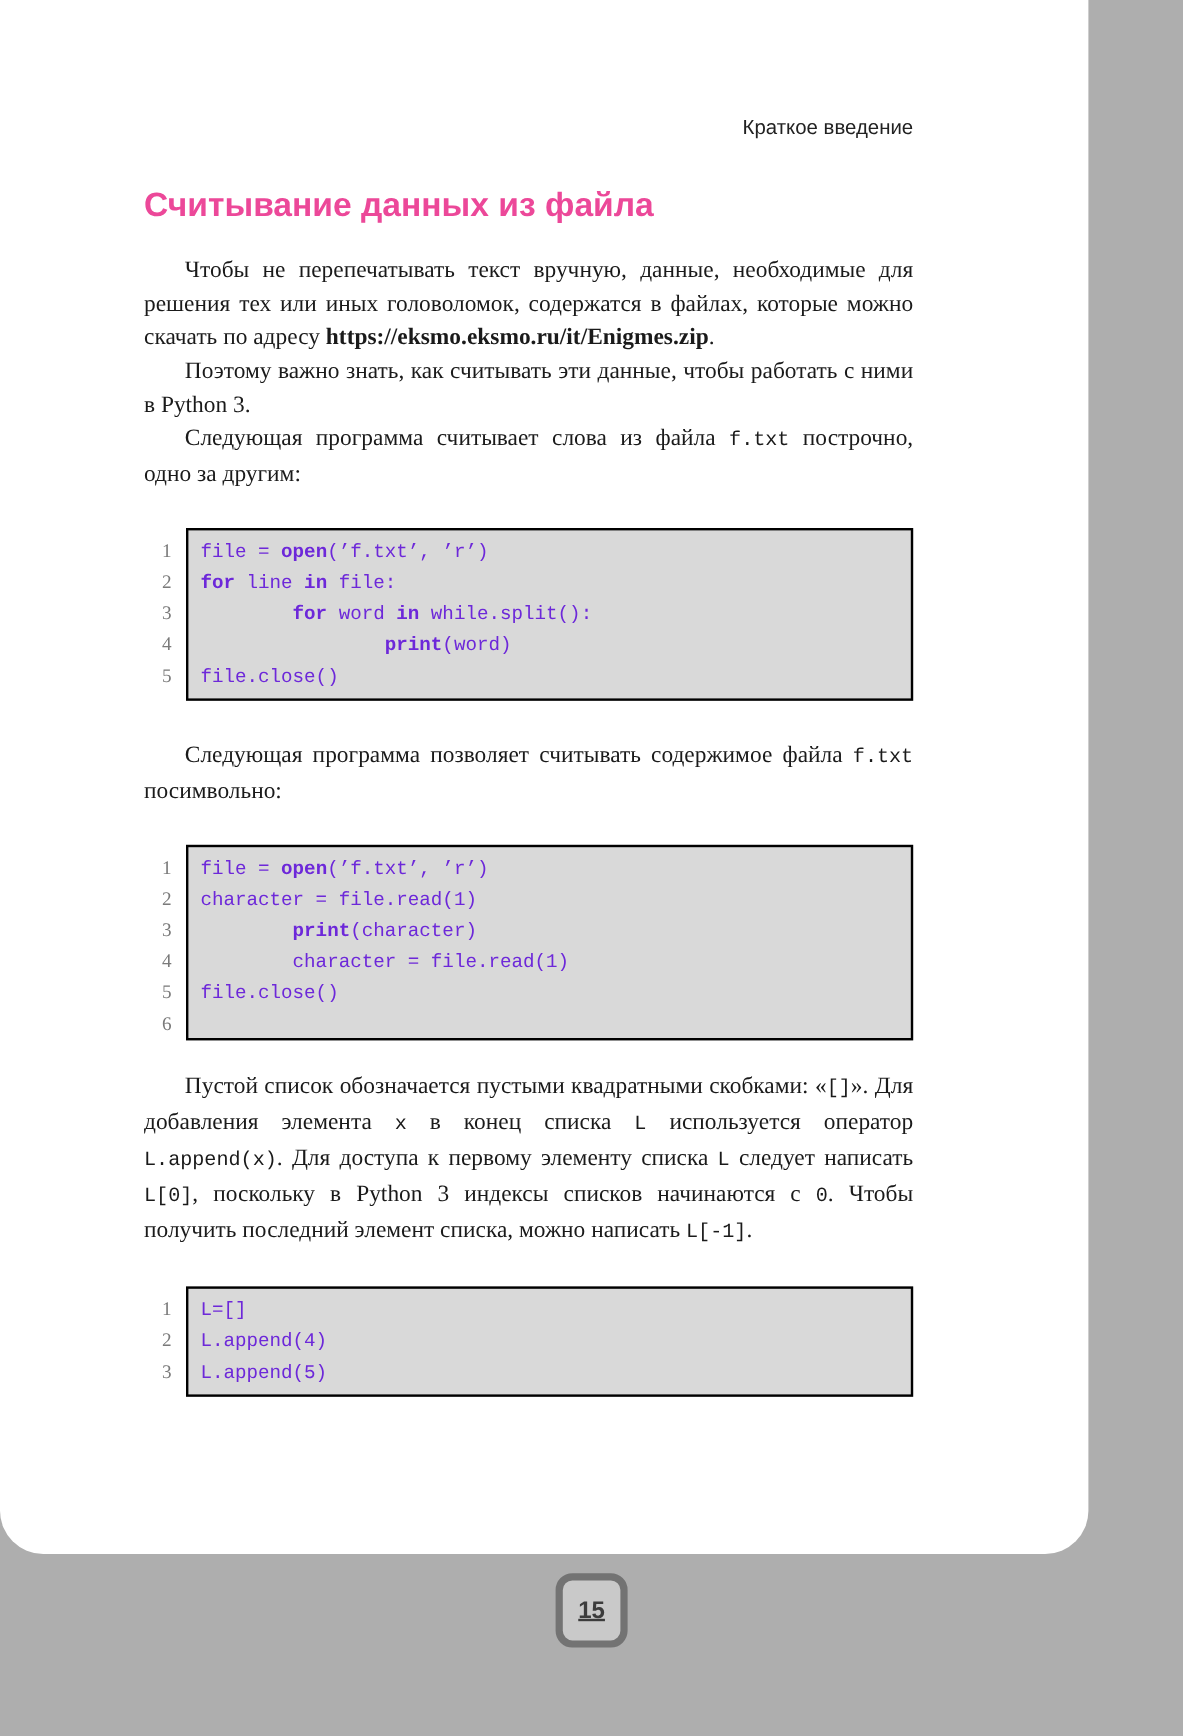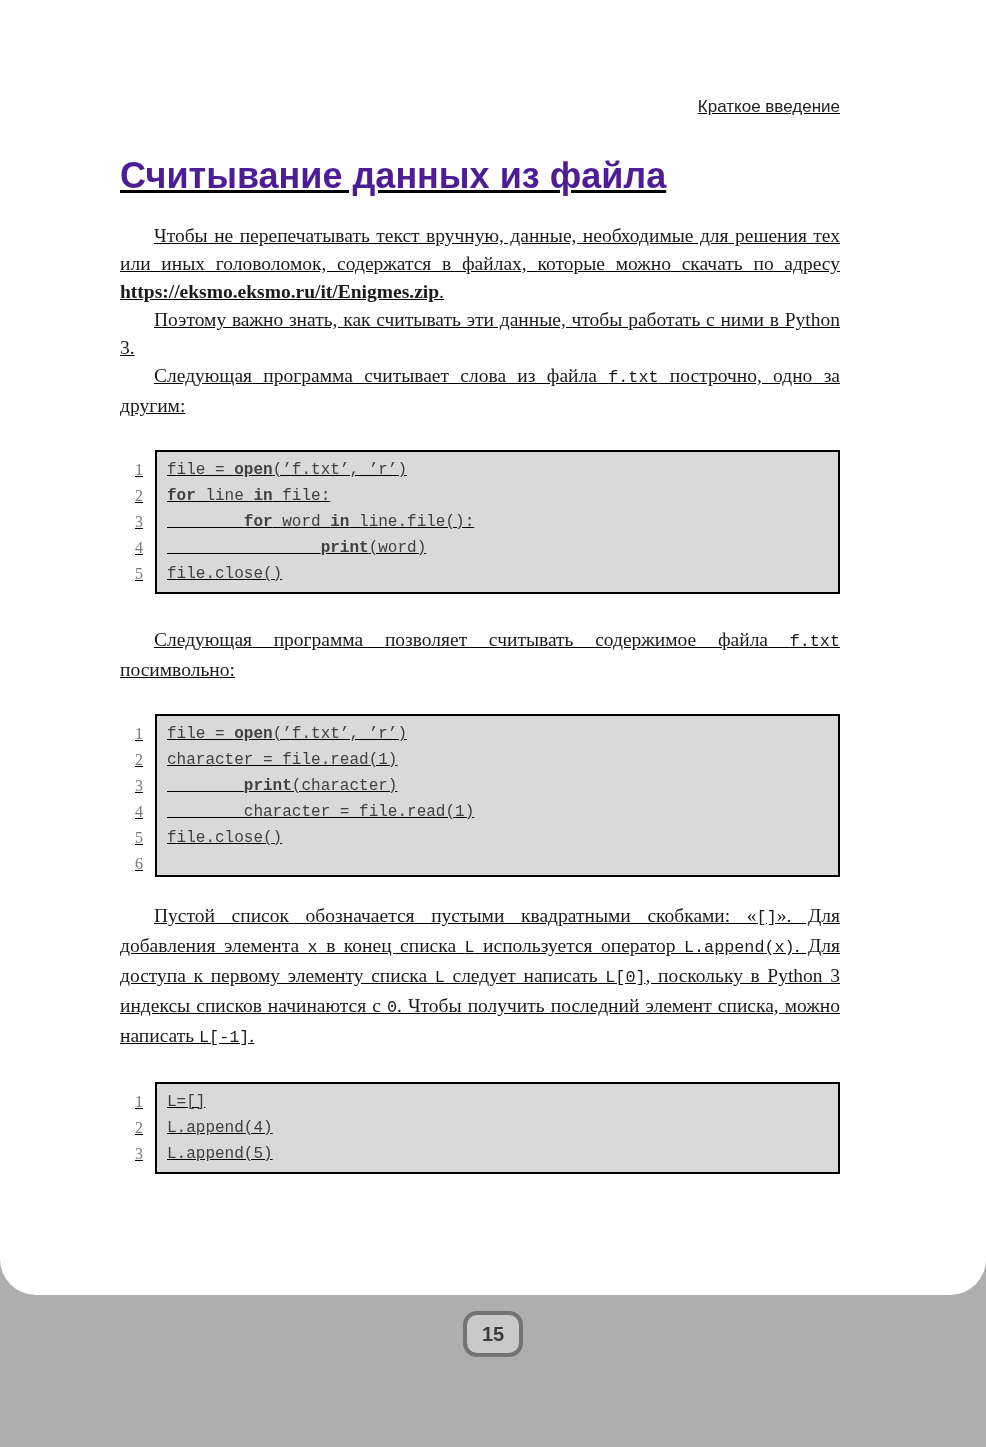--- a/index.html
+++ b/index.html
@@ -9,41 +9,40 @@
     -webkit-font-smoothing:antialiased;
   }
   .viewport {
     position:relative;
     width:986px; height:1447px;
     background:#aeaeae;
     overflow:hidden;
   }
   .sheet {
     position:absolute; top:0; left:0;
-    width:986px; height:1295px;
+    width:907px; height:1295px;
     background:#ffffff;
     border-radius:0 0 36px 36px;
-    text-decoration:underline;
   }
   .content {
     padding:0 146px 0 120px;
     color:#1a1a1a;
   }
   .running-head {
     margin-top:97px;
     text-align:right;
     font-family:"Liberation Sans", sans-serif;
     font-size:17px;
     color:#222;
   }
   h1.section-heading {
     font-family:"Liberation Sans", sans-serif;
     font-weight:bold;
-    font-size:36px;
-    color:#4c1d95;
+    font-size:28px;
+    color:#ec4899;
     margin:38px 0 0 0;
   }
   h1.lists-heading { margin-top:72px; }
   p.para {
     margin:0;
     font-size:19.5px;
     line-height:28px;
     text-align:justify;
     text-indent:34px;
   }
@@ -71,40 +70,41 @@
     box-sizing:border-box;
     border:2px solid #000;
     background:#d9d9d9;
     padding:5px 10px;
   }
   .codebox .cl {
     white-space:pre;
     font-family:"Liberation Mono","DejaVu Sans Mono",monospace;
     font-size:16px;
     line-height:26px;
-    color:#404040;
+    color:#6d28d9;
   }
   .footer-band {
     position:absolute; left:0; top:1295px;
     width:986px; height:152px;
   }
   .page-badge {
     position:absolute; left:50%; top:16px;
     transform:translateX(-50%);
-    min-width:60px; height:46px;
+    min-width:60px; height:62px;
     box-sizing:border-box;
     background:#c9c9c9;
-    border:4px solid #737373;
+    border:6px solid #737373;
     border-radius:14px;
     display:flex; align-items:center; justify-content:center;
     font-family:"Liberation Sans", sans-serif;
     font-weight:bold;
     font-size:20px;
     color:#3c3c3c;
     padding:0 12px;
+    text-decoration:underline;
   }
 </style>
 </head>
 <body>
 
 <div class="viewport">
   <div class="sheet">
     <div class="content">
 
       <div class="running-head">Краткое введение</div>
@@ -119,21 +119,21 @@
         <div class="gutter">
             <div class="ln">1</div>
             <div class="ln">2</div>
             <div class="ln">3</div>
             <div class="ln">4</div>
             <div class="ln">5</div>
           </div>
         <div class="codebox">
             <div class="cl"><span>file = </span><span class="b">open</span><span>(’f.txt’, ’r’)</span></div>
             <div class="cl"><span class="b">for</span><span> line </span><span class="b">in</span><span> file:</span></div>
-            <div class="cl"><span>        </span><span class="b">for</span><span> word </span><span class="b">in</span><span> line.file():</span></div>
+            <div class="cl"><span>        </span><span class="b">for</span><span> word </span><span class="b">in</span><span> while.split():</span></div>
             <div class="cl"><span>                </span><span class="b">print</span><span>(word)</span></div>
             <div class="cl"><span>file.close()</span></div>
           </div>
       </div>
 
       <p class="para after-code"><span>Следующая программа позволяет считывать содержимое файла </span><span class="c">f.txt</span><span> посимвольно:</span></p>
 
       <div class="codewrap">
         <div class="gutter">
             <div class="ln">1</div>

